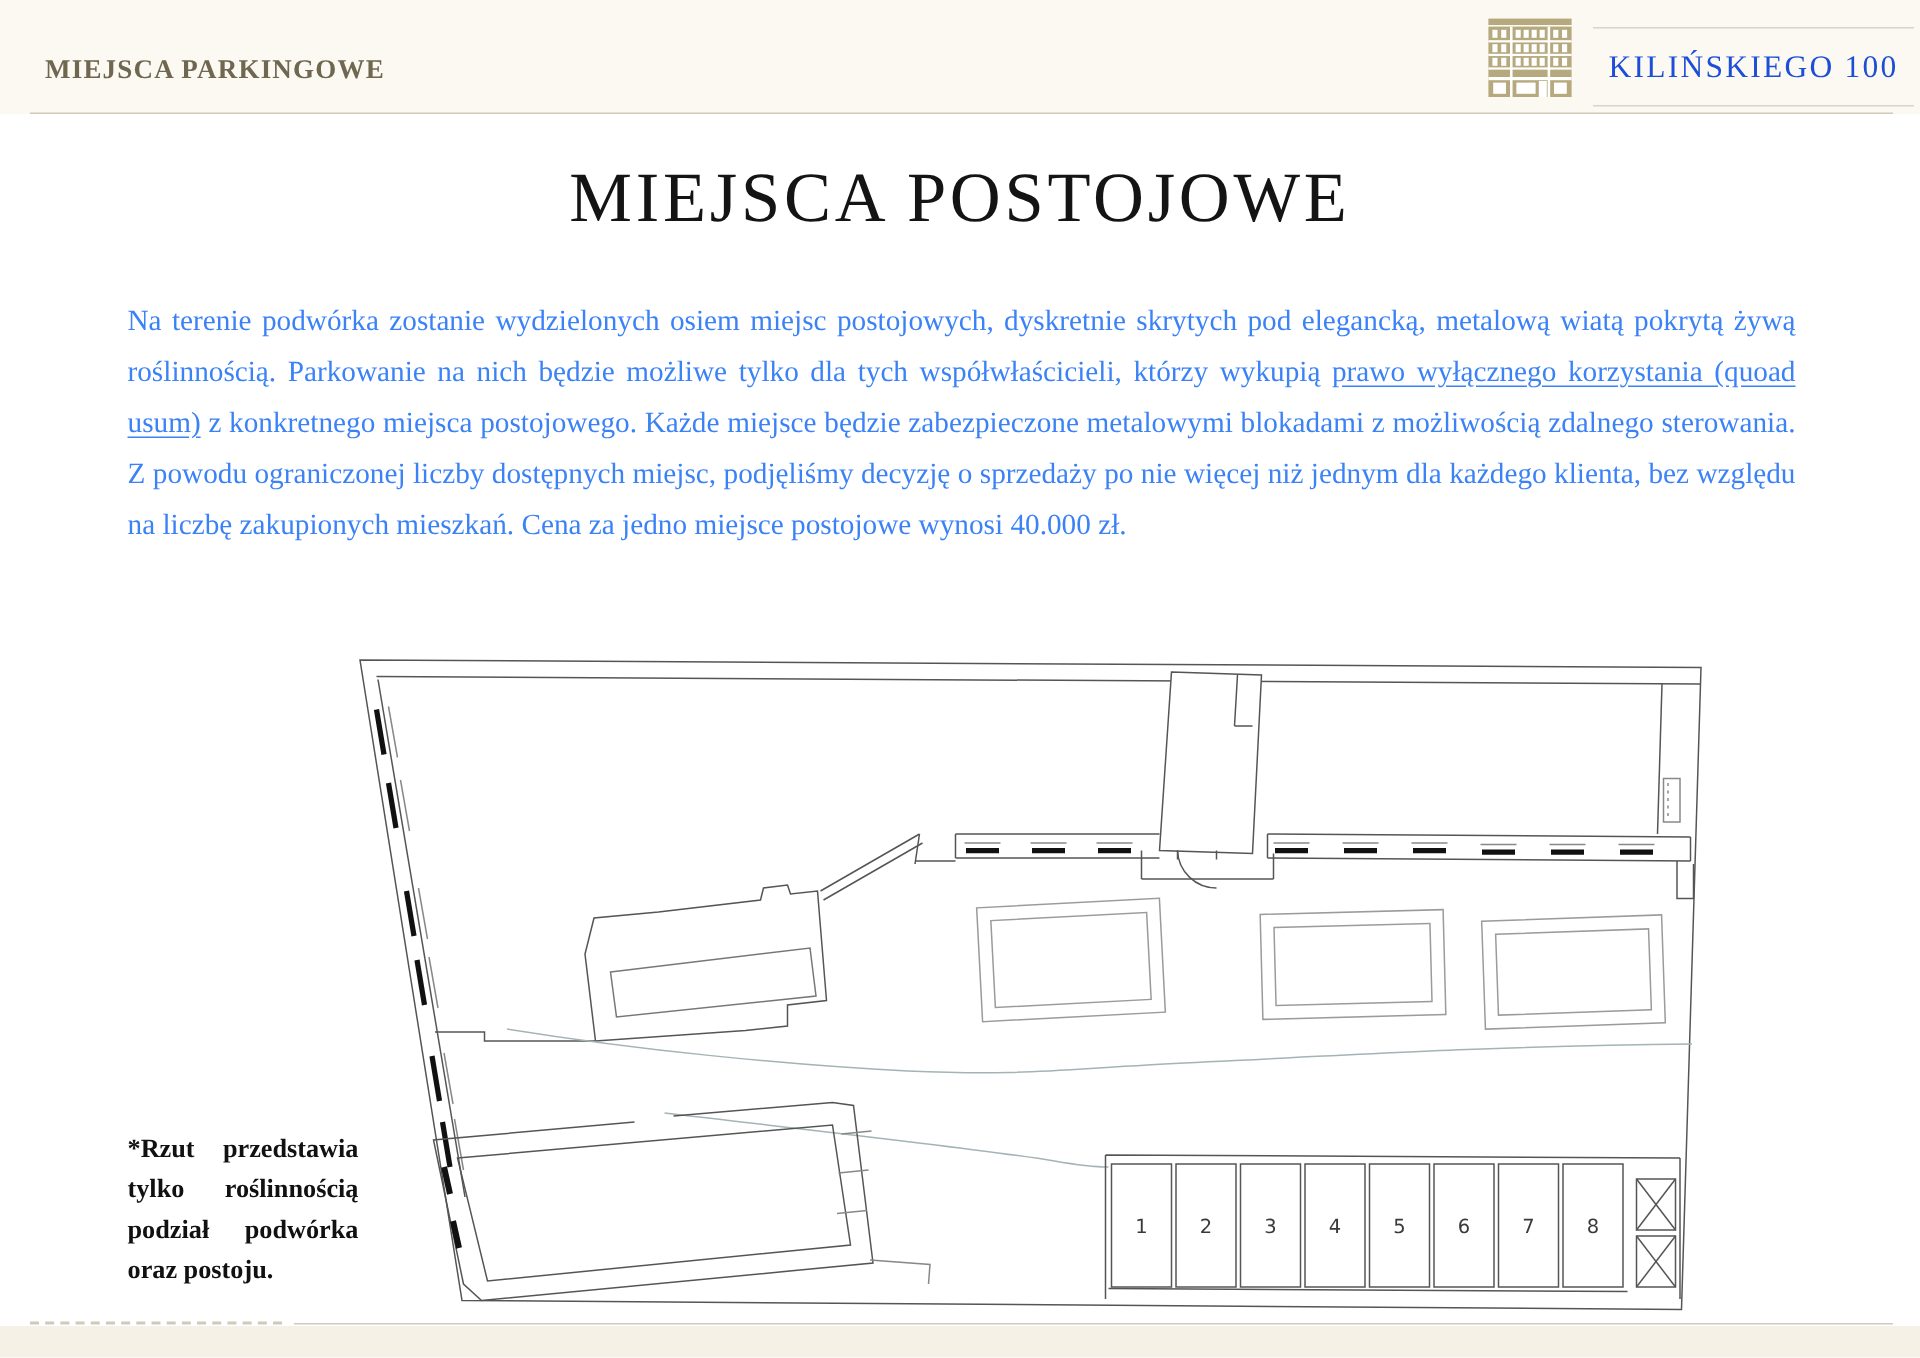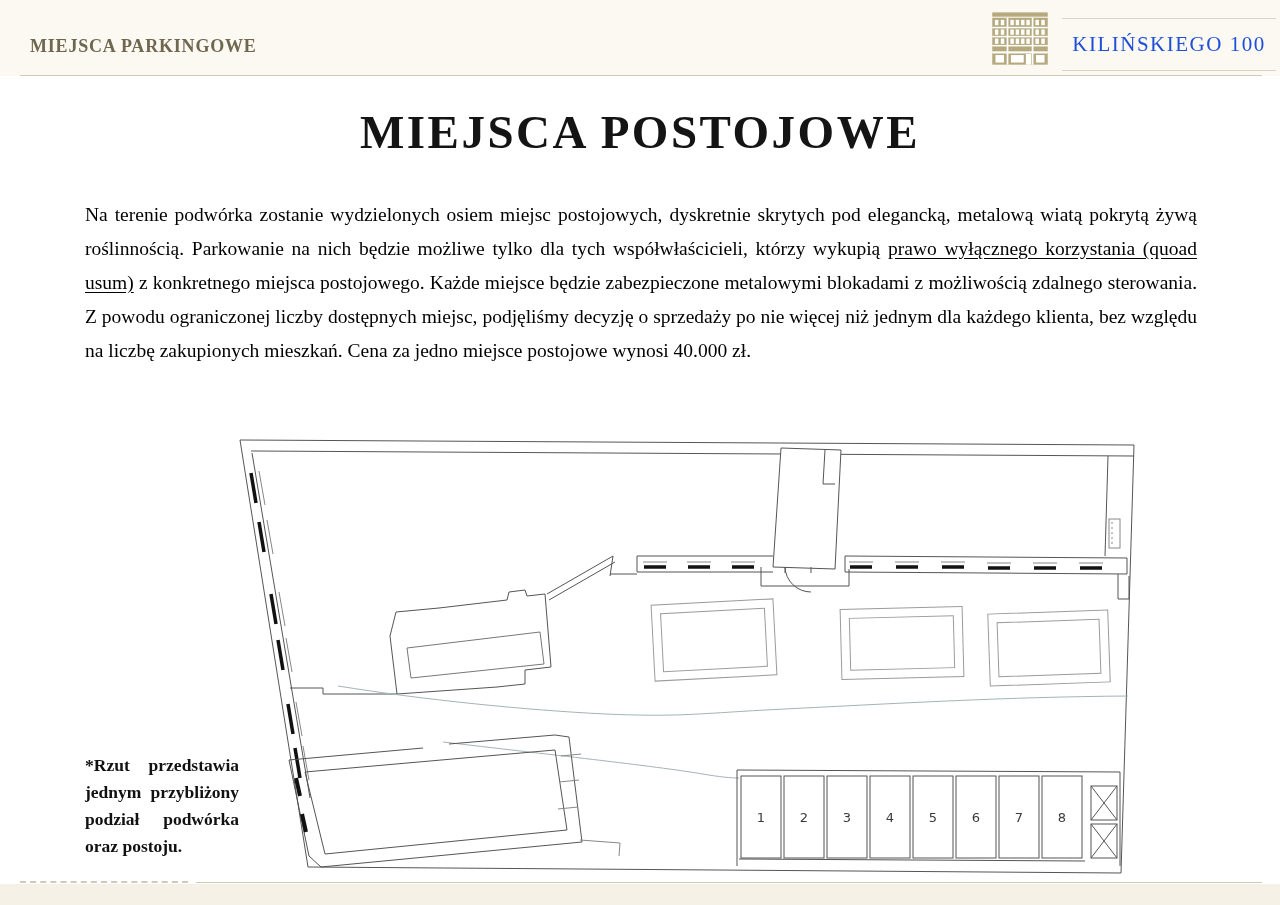--- a/index.html
+++ b/index.html
@@ -13,25 +13,25 @@
   .header-title { position:absolute; left:30px; top:36px; font-weight:bold; font-size:18px;
                   letter-spacing:0.8px; color:#6f6750; }
   .logo { position:absolute; left:988px; top:6px; width:64px; height:64px; }
   .brand { position:absolute; left:1062px; top:18px; width:214px; height:53px;
            border-top:1px solid #d8d4c8; border-bottom:1px solid #d8d4c8;
            display:flex; align-items:center; justify-content:center;
            font-size:21px; letter-spacing:1.5px; color:#1d4ed8; }
 
   
   .page-title { position:absolute; left:0; top:105px; width:1280px; text-align:center;
-                font-size:47px; font-weight:bold; letter-spacing:2.5px; color:#141414; }
+                font-size:47px; font-weight:normal; letter-spacing:2.5px; color:#141414; }
 
   
   .body-text { position:absolute; left:85px; top:198px; width:1112px;
-               font-size:19.5px; line-height:34px; color:#000000;
+               font-size:19.5px; line-height:34px; color:#3b82f6;
                text-align:justify; }
   .body-text .u { text-decoration:underline; text-underline-offset:3px; }
 
   
   .plan-note { position:absolute; left:85px; top:752px; width:154px;
                font-size:17.5px; font-weight:bold; line-height:27px; color:#111;
                text-align:justify; }
 
   
   .plan-wrap { position:absolute; left:225px; top:426px; width:920px; height:452px; }
@@ -250,19 +250,19 @@
           <g>
             <rect x="866" y="398" width="26" height="34"></rect>
             <line x1="866" y1="398" x2="892" y2="432"></line>
               <line x1="892" y1="398" x2="866" y2="432"></line>
           </g>
         </g>
       </g>
     </svg>
   </div>
 
-  <p class="plan-note">*Rzut przedstawia jednym przybliżony podział podwórka oraz postoju.</p>
+  <p class="plan-note">*Rzut przedstawia tylko roślinnością podział podwórka oraz postoju.</p>
 
   <div class="rule-dashed"></div>
   <div class="rule-solid"></div>
   <div class="footer-strip"></div>
 
 </div>
 
 </body></html>

